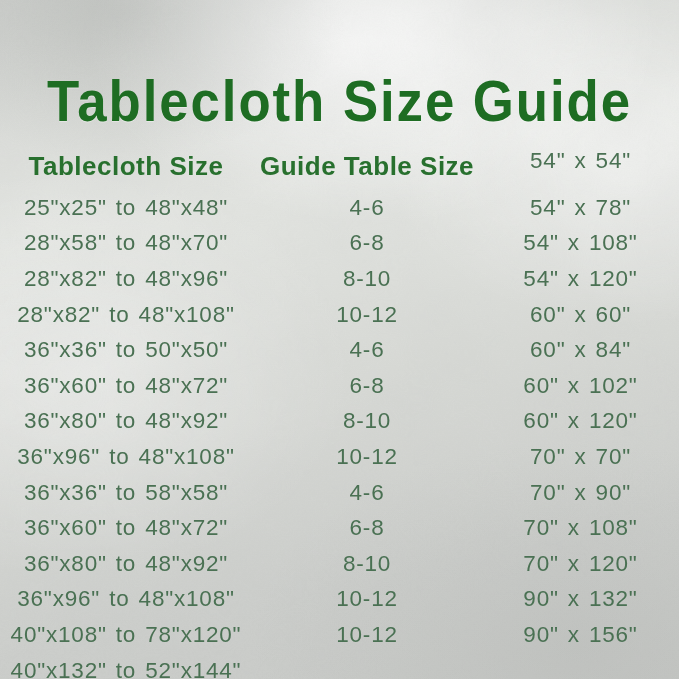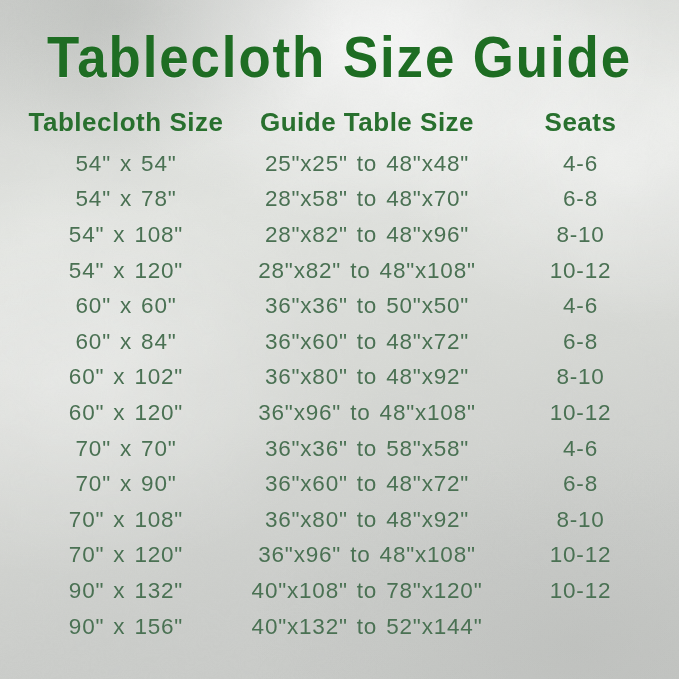--- a/index.html
+++ b/index.html
@@ -26,20 +26,21 @@
       linear-gradient(168deg, #d2d4d1 0%, #e4e6e2 30%, #d8dad6 55%, #cccecb 80%, #c7c9c6 100%);
   }
   .texture-svg {
     position: absolute;
     inset: 0;
     display: block;
   }
   .guide {
     position: absolute;
     inset: 0;
+    margin-top: 44px;
   }
   .page-title {
     position: absolute;
     top: 18px;
     left: 0;
     width: 679px;
     height: 78px;
     line-height: 78px;
     text-align: center;
     font-size: 55px;
@@ -102,21 +103,20 @@
 </svg>
 
 <div class="guide">
 
   <div class="page-title">Tablecloth Size Guide</div>
 
   <div class="size-table">
 
     <div class="header-cell">Tablecloth Size</div>
     <div class="header-cell">Guide Table Size</div>
-    <div class="header-cell">Seats</div>
 
     <div class="cell">54" x 54"</div>
     <div class="cell">25"x25" to 48"x48"</div>
     <div class="cell">4-6</div>
 
     <div class="cell">54" x 78"</div>
     <div class="cell">28"x58" to 48"x70"</div>
     <div class="cell">6-8</div>
 
     <div class="cell">54" x 108"</div>

